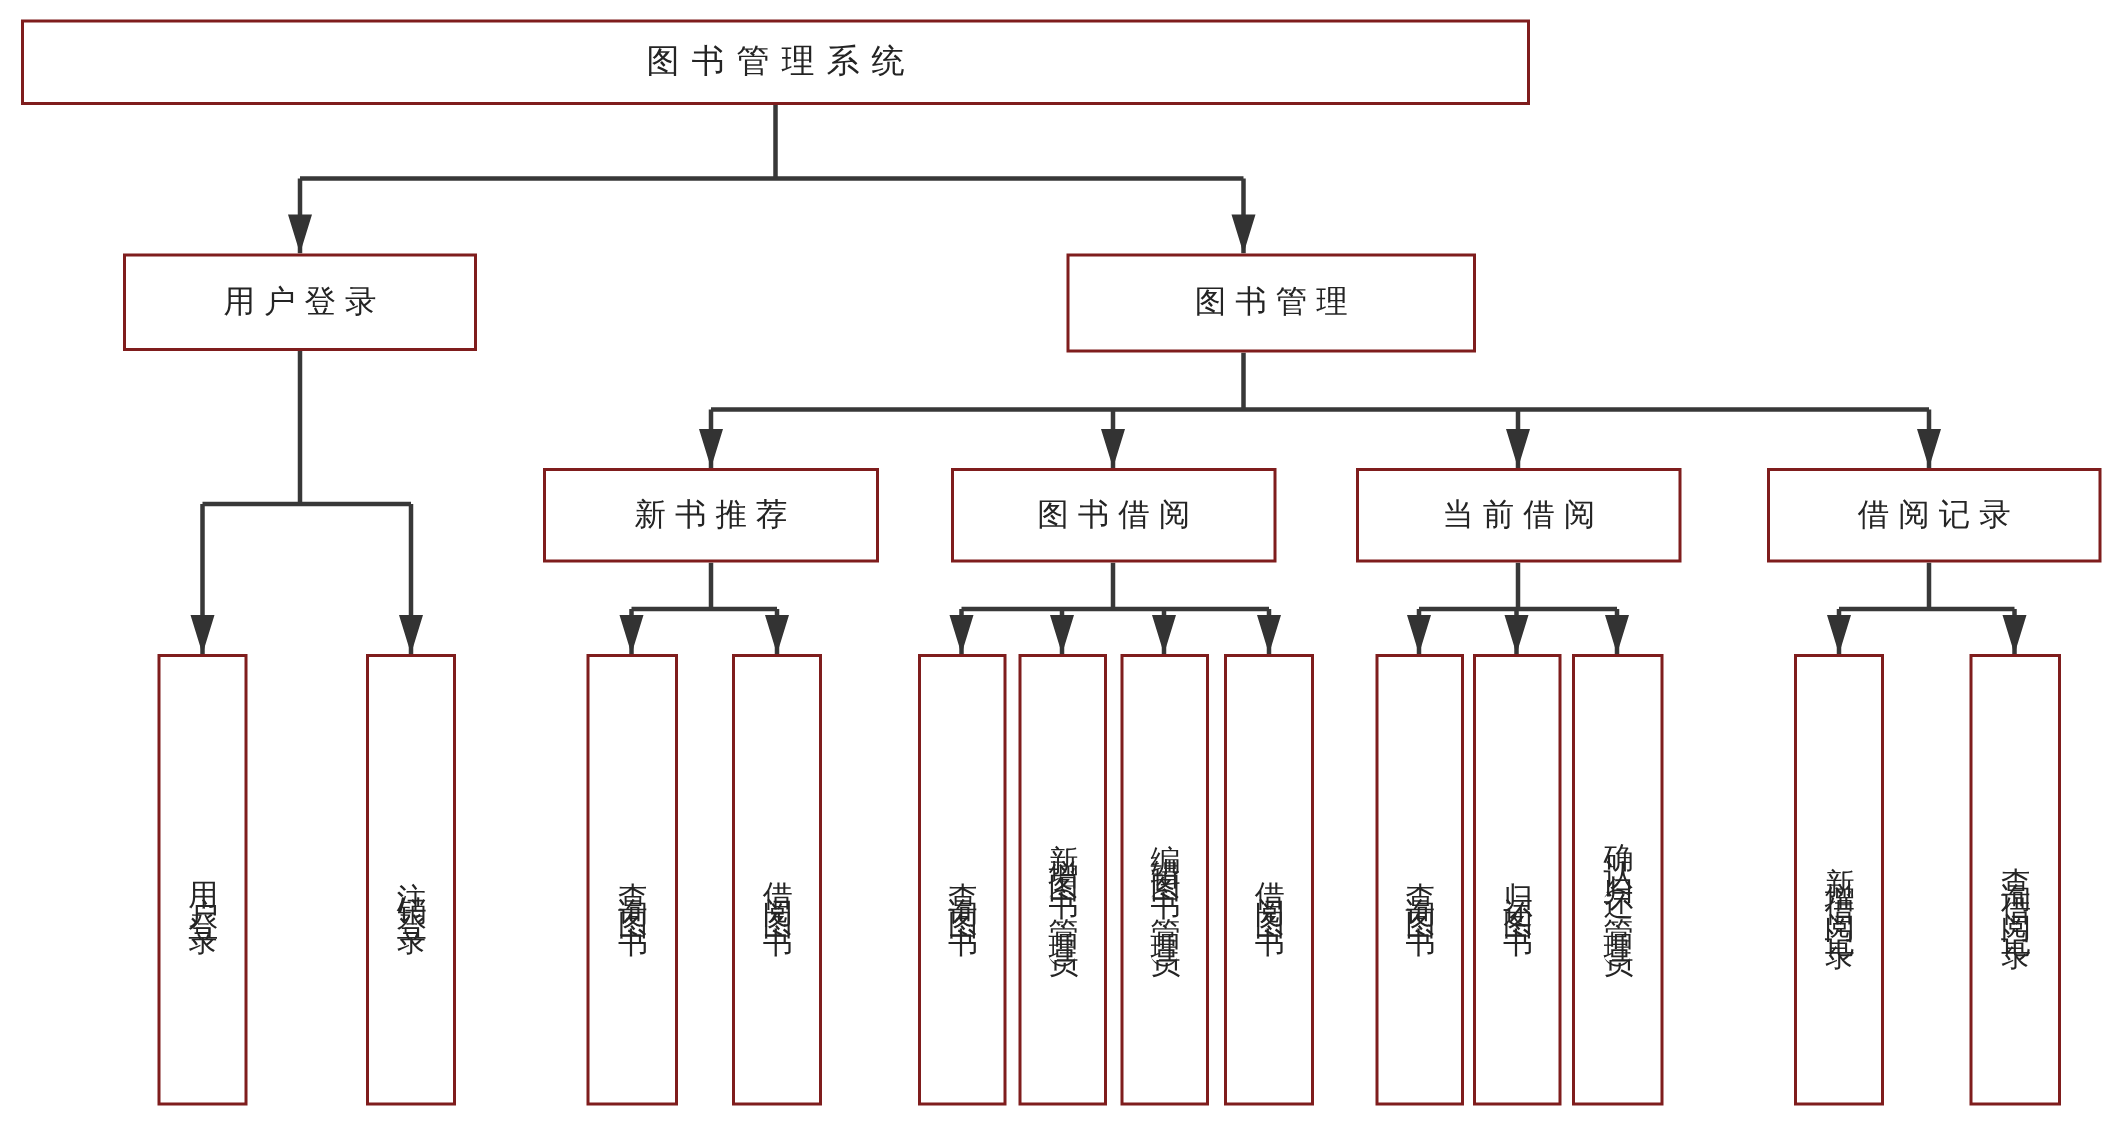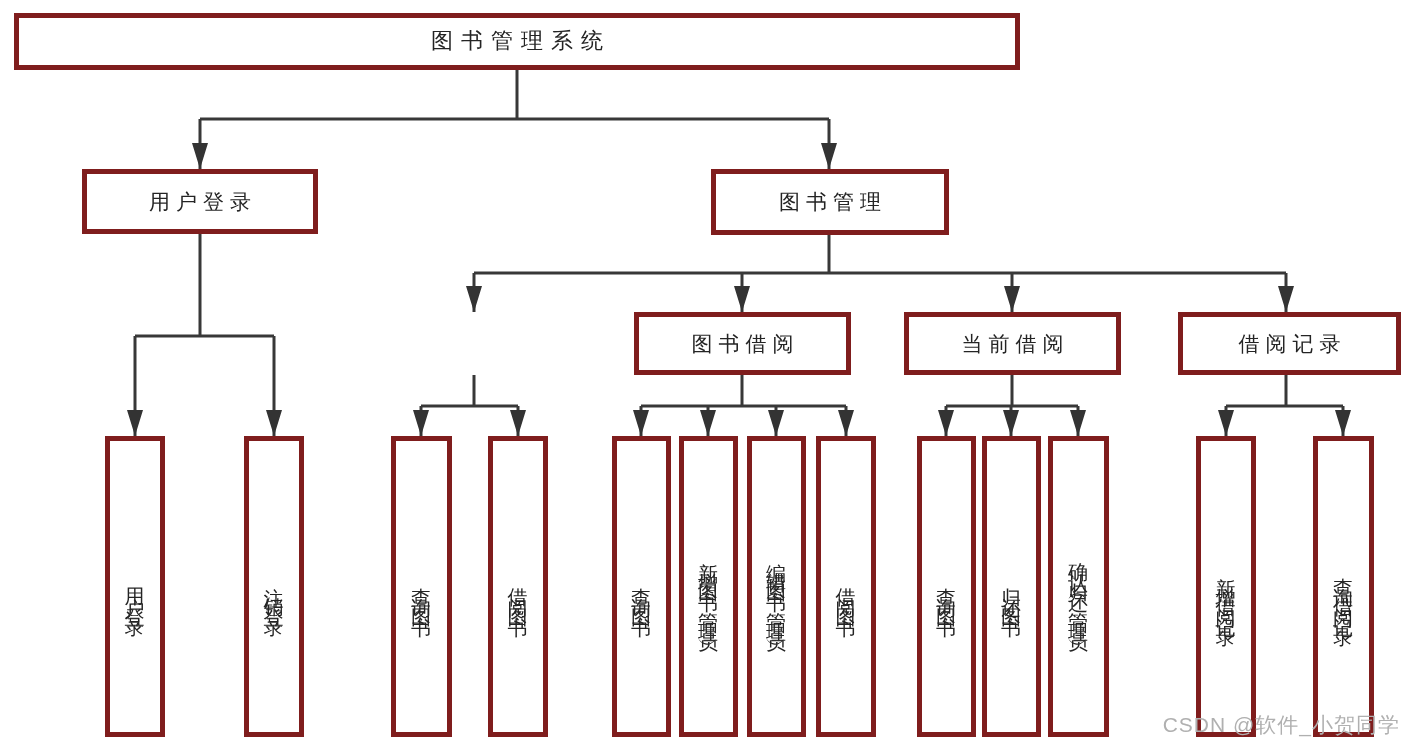--- a/index.html
+++ b/index.html
@@ -2,21 +2,21 @@
 <html><head>
 <meta charset="utf-8">
 <style>
   html,body { margin:0; padding:0; background:#ffffff; }
   .canvas {
     position:relative; width:1405px; height:747px; background:#ffffff;
     font-family:"Liberation Sans","DejaVu Sans",sans-serif; overflow:hidden;
   }
   .node {
     position:absolute; box-sizing:border-box;
-    border:5px solid #7f1d1d; background:#ffffff; color:#242424;
+    border:2px solid #7f1d1d; background:#ffffff; color:#242424;
     display:flex; align-items:center; justify-content:center;
     text-align:center;
   }
   .node.h  { font-size:21px; letter-spacing:6px; text-indent:6px; line-height:1.2; }
   .node.root { font-size:22px; letter-spacing:8px; text-indent:8px; }
   .node.v {
     writing-mode:vertical-rl; text-orientation:mixed;
     font-size:20px; letter-spacing:10px; line-height:1;
     padding-top:10px;
   }
@@ -48,22 +48,23 @@
              M633 410L649 410L641 436Z M700 410L716 410L708 436Z
              M768 410L784 410L776 436Z M838 410L854 410L846 436Z
              M938 410L954 410L946 436Z M1003 410L1019 410L1011 436Z
              M1070 410L1086 410L1078 436Z M1218 410L1234 410L1226 436Z
              M1335 410L1351 410L1343 436Z"></path>
   </svg>
 
   <div class="node h root" style="left:14px; top:13px; width:1006px; height:57px;">图书管理系统</div>
 
   <div class="node h" style="left:82px; top:169px; width:236px; height:65px;">用户登录</div>
-  <div class="node h" style="left:711px; top:169px; width:238px; height:66px;">图书管理</div>
+  <div class="node h" style="left:711px; top:169px; width:273px; height:66px;">图书管理</div>
 
+  <div class="node h" style="left:362px; top:312px; width:224px; height:63px;">新书推荐</div>
   <div class="node h" style="left:904px; top:312px; width:217px; height:63px;">当前借阅</div>
   <div class="node h" style="left:634px; top:312px; width:217px; height:63px;">图书借阅</div>
   <div class="node h" style="left:1178px; top:312px; width:223px; height:63px;">借阅记录</div>
 
   <div class="node v" style="left:105px; top:436px; width:60px; height:301px;">用户登录</div>
   <div class="node v" style="left:244px; top:436px; width:60px; height:301px;">注销登录</div>
 
   <div class="node v" style="left:391px; top:436px; width:61px; height:301px;">查询图书</div>
   <div class="node v" style="left:488px; top:436px; width:60px; height:301px;">借阅图书</div>
 
@@ -72,15 +73,14 @@
   <div class="node v" style="left:747px; top:436px; width:59px; height:301px;">编辑图书（管理员）</div>
   <div class="node v" style="left:816px; top:436px; width:60px; height:301px;">借阅图书</div>
 
   <div class="node v" style="left:917px; top:436px; width:59px; height:301px;">查询图书</div>
   <div class="node v" style="left:982px; top:436px; width:59px; height:301px;">归还图书</div>
   <div class="node v" style="left:1048px; top:436px; width:61px; height:301px;">确认归还（管理员）</div>
 
   <div class="node v" style="left:1196px; top:436px; width:60px; height:301px;">新增借阅记录</div>
   <div class="node v" style="left:1313px; top:436px; width:61px; height:301px;">查询借阅记录</div>
 
-  <div class="watermark">CSDN @软件_小贺同学</div>
 
 </div>
 
 </body></html>

